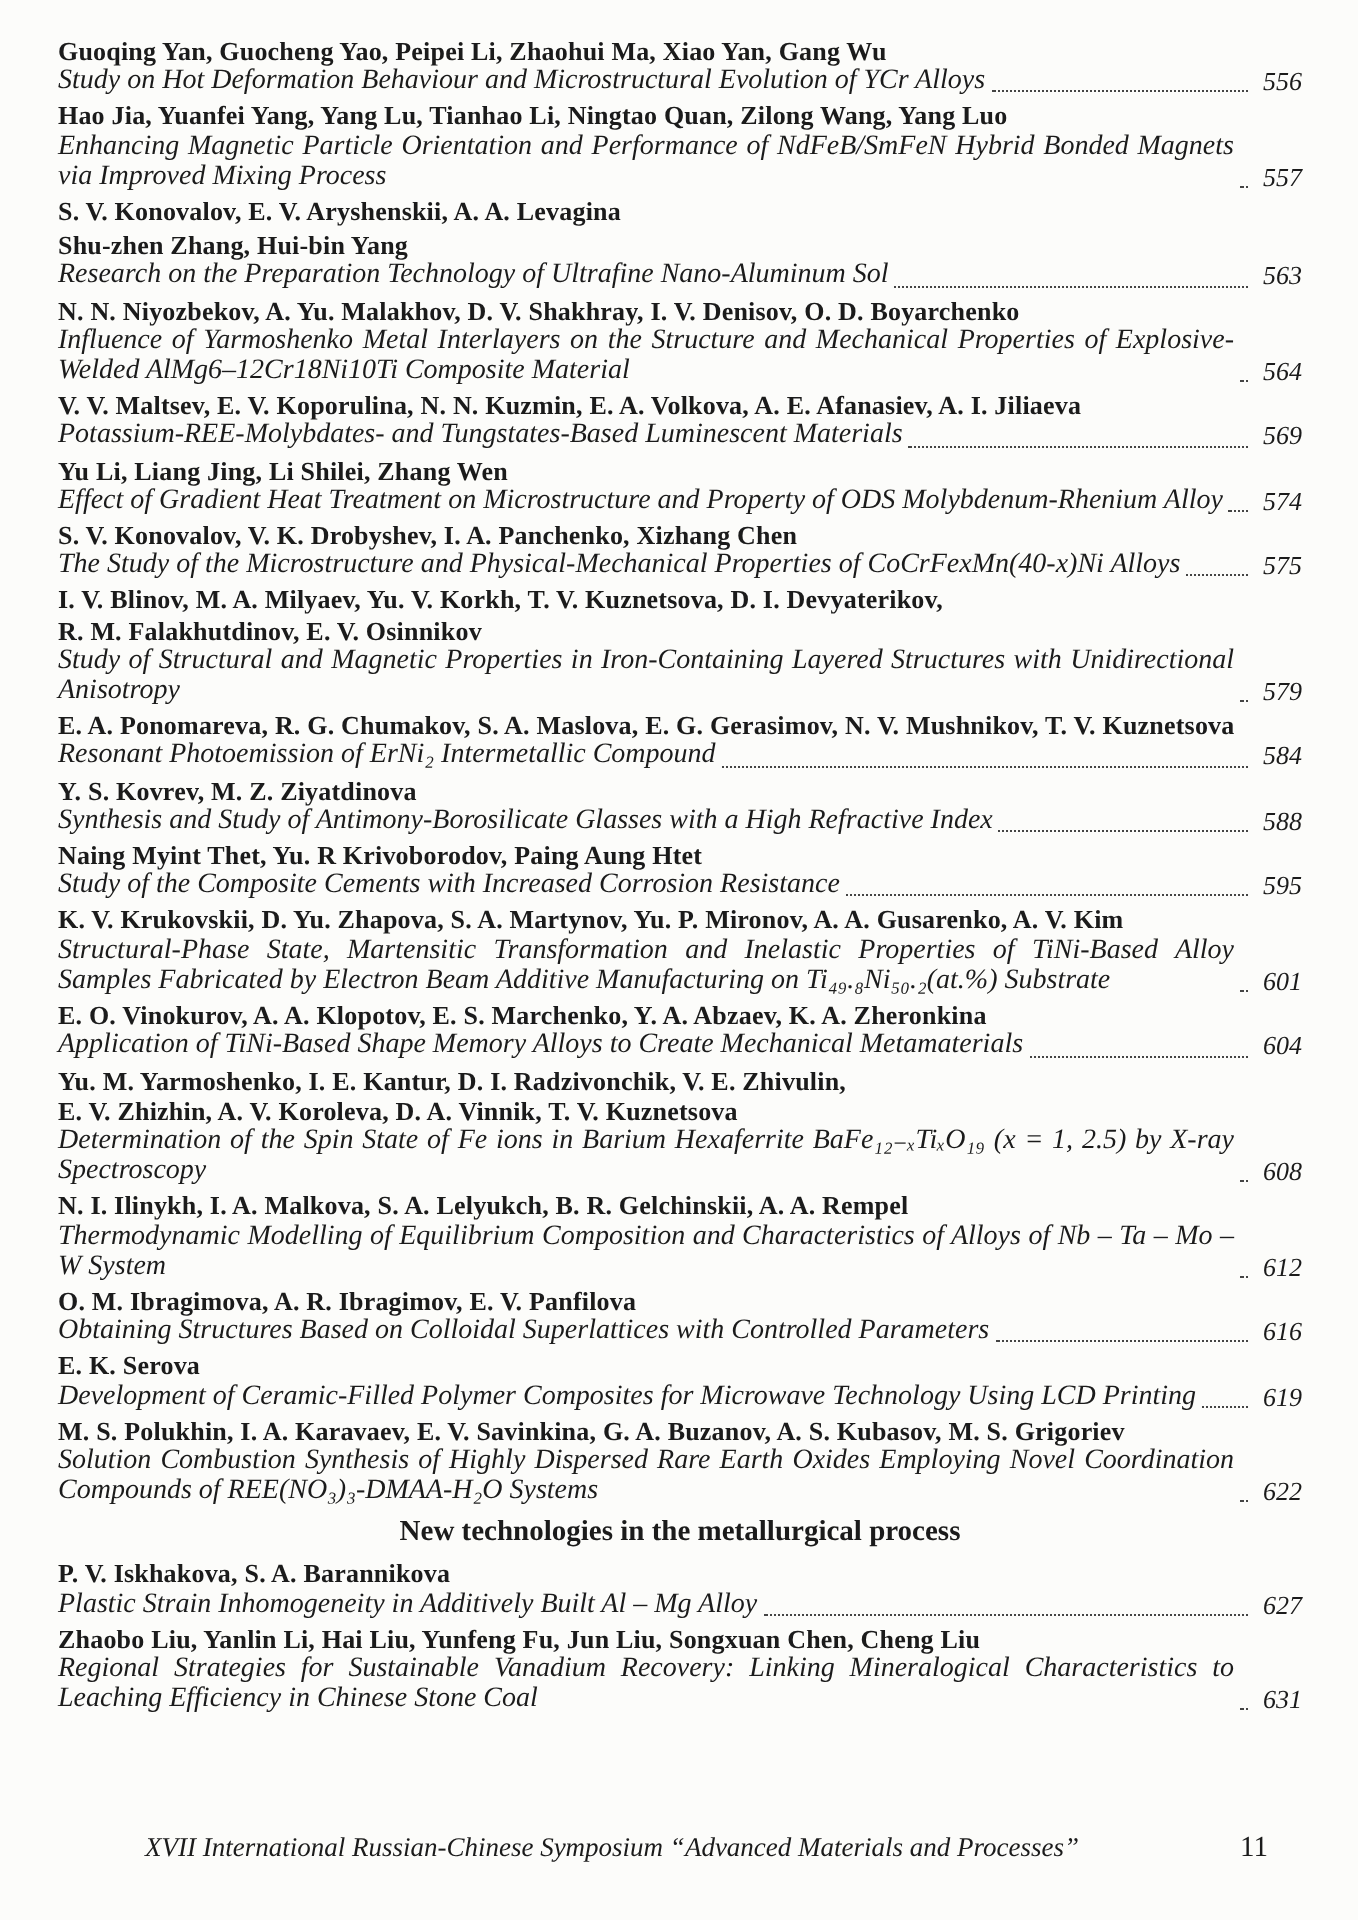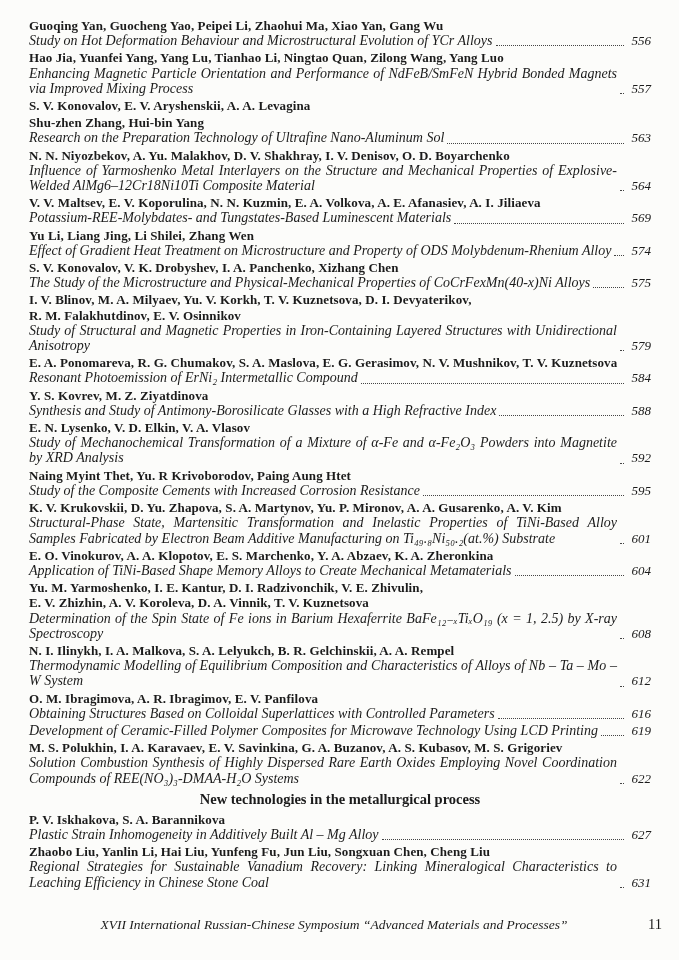--- a/index.html
+++ b/index.html
@@ -61,24 +61,24 @@
   .section-heading {
     text-align: center;
     font-weight: bold;
     font-size: 14.5px;
     line-height: 17px;
     margin: 5px 0 4px 0;
   }
   .footer {
     position: absolute;
     top: 916px;
-    left: 40px;
+    left: 12px;
     width: 622px;
     display: flex;
-    align-items: center;
+    align-items: flex-start;
   }
   .footer-text {
     flex: 1 1 auto;
     text-align: center;
     font-style: italic;
     font-size: 13.5px;
   }
   .footer-page {
     width: 34px;
     text-align: right;
@@ -178,28 +178,20 @@
 
   <div class="entry">
     <div class="authors">Y. S. Kovrev, M. Z. Ziyatdinova</div>
     <div class="title-line">
       <span class="title">Synthesis and Study of Antimony-Borosilicate Glasses with a High Refractive Index</span>
       <span class="leader"></span>
       <span class="pagenum">588</span>
     </div>
   </div>
 
-  <div class="entry">
-    <div class="authors">E. N. Lysenko, V. D. Elkin, V. A. Vlasov</div>
-    <div class="title-line">
-      <span class="title">Study of Mechanochemical Transformation of a Mixture of α-Fe and α-Fe₂O₃ Powders into Magnetite by XRD Analysis</span>
-      <span class="leader"></span>
-      <span class="pagenum">592</span>
-    </div>
-  </div>
 
   <div class="entry">
     <div class="authors">Naing Myint Thet, Yu. R Krivoborodov, Paing Aung Htet</div>
     <div class="title-line">
       <span class="title">Study of the Composite Cements with Increased Corrosion Resistance</span>
       <span class="leader"></span>
       <span class="pagenum">595</span>
     </div>
   </div>
 
@@ -243,20 +235,21 @@
   <div class="entry">
     <div class="authors">O. M. Ibragimova, A. R. Ibragimov, E. V. Panfilova</div>
     <div class="title-line">
       <span class="title">Obtaining Structures Based on Colloidal Superlattices with Controlled Parameters</span>
       <span class="leader"></span>
       <span class="pagenum">616</span>
     </div>
   </div>
 
   <div class="entry">
+    <div class="authors">E. K. Serova</div>
     <div class="title-line">
       <span class="title">Development of Ceramic-Filled Polymer Composites for Microwave Technology Using LCD Printing</span>
       <span class="leader"></span>
       <span class="pagenum">619</span>
     </div>
   </div>
 
   <div class="entry">
     <div class="authors">M. S. Polukhin, I. A. Karavaev, E. V. Savinkina, G. A. Buzanov, A. S. Kubasov, M. S. Grigoriev</div>
     <div class="title-line">

